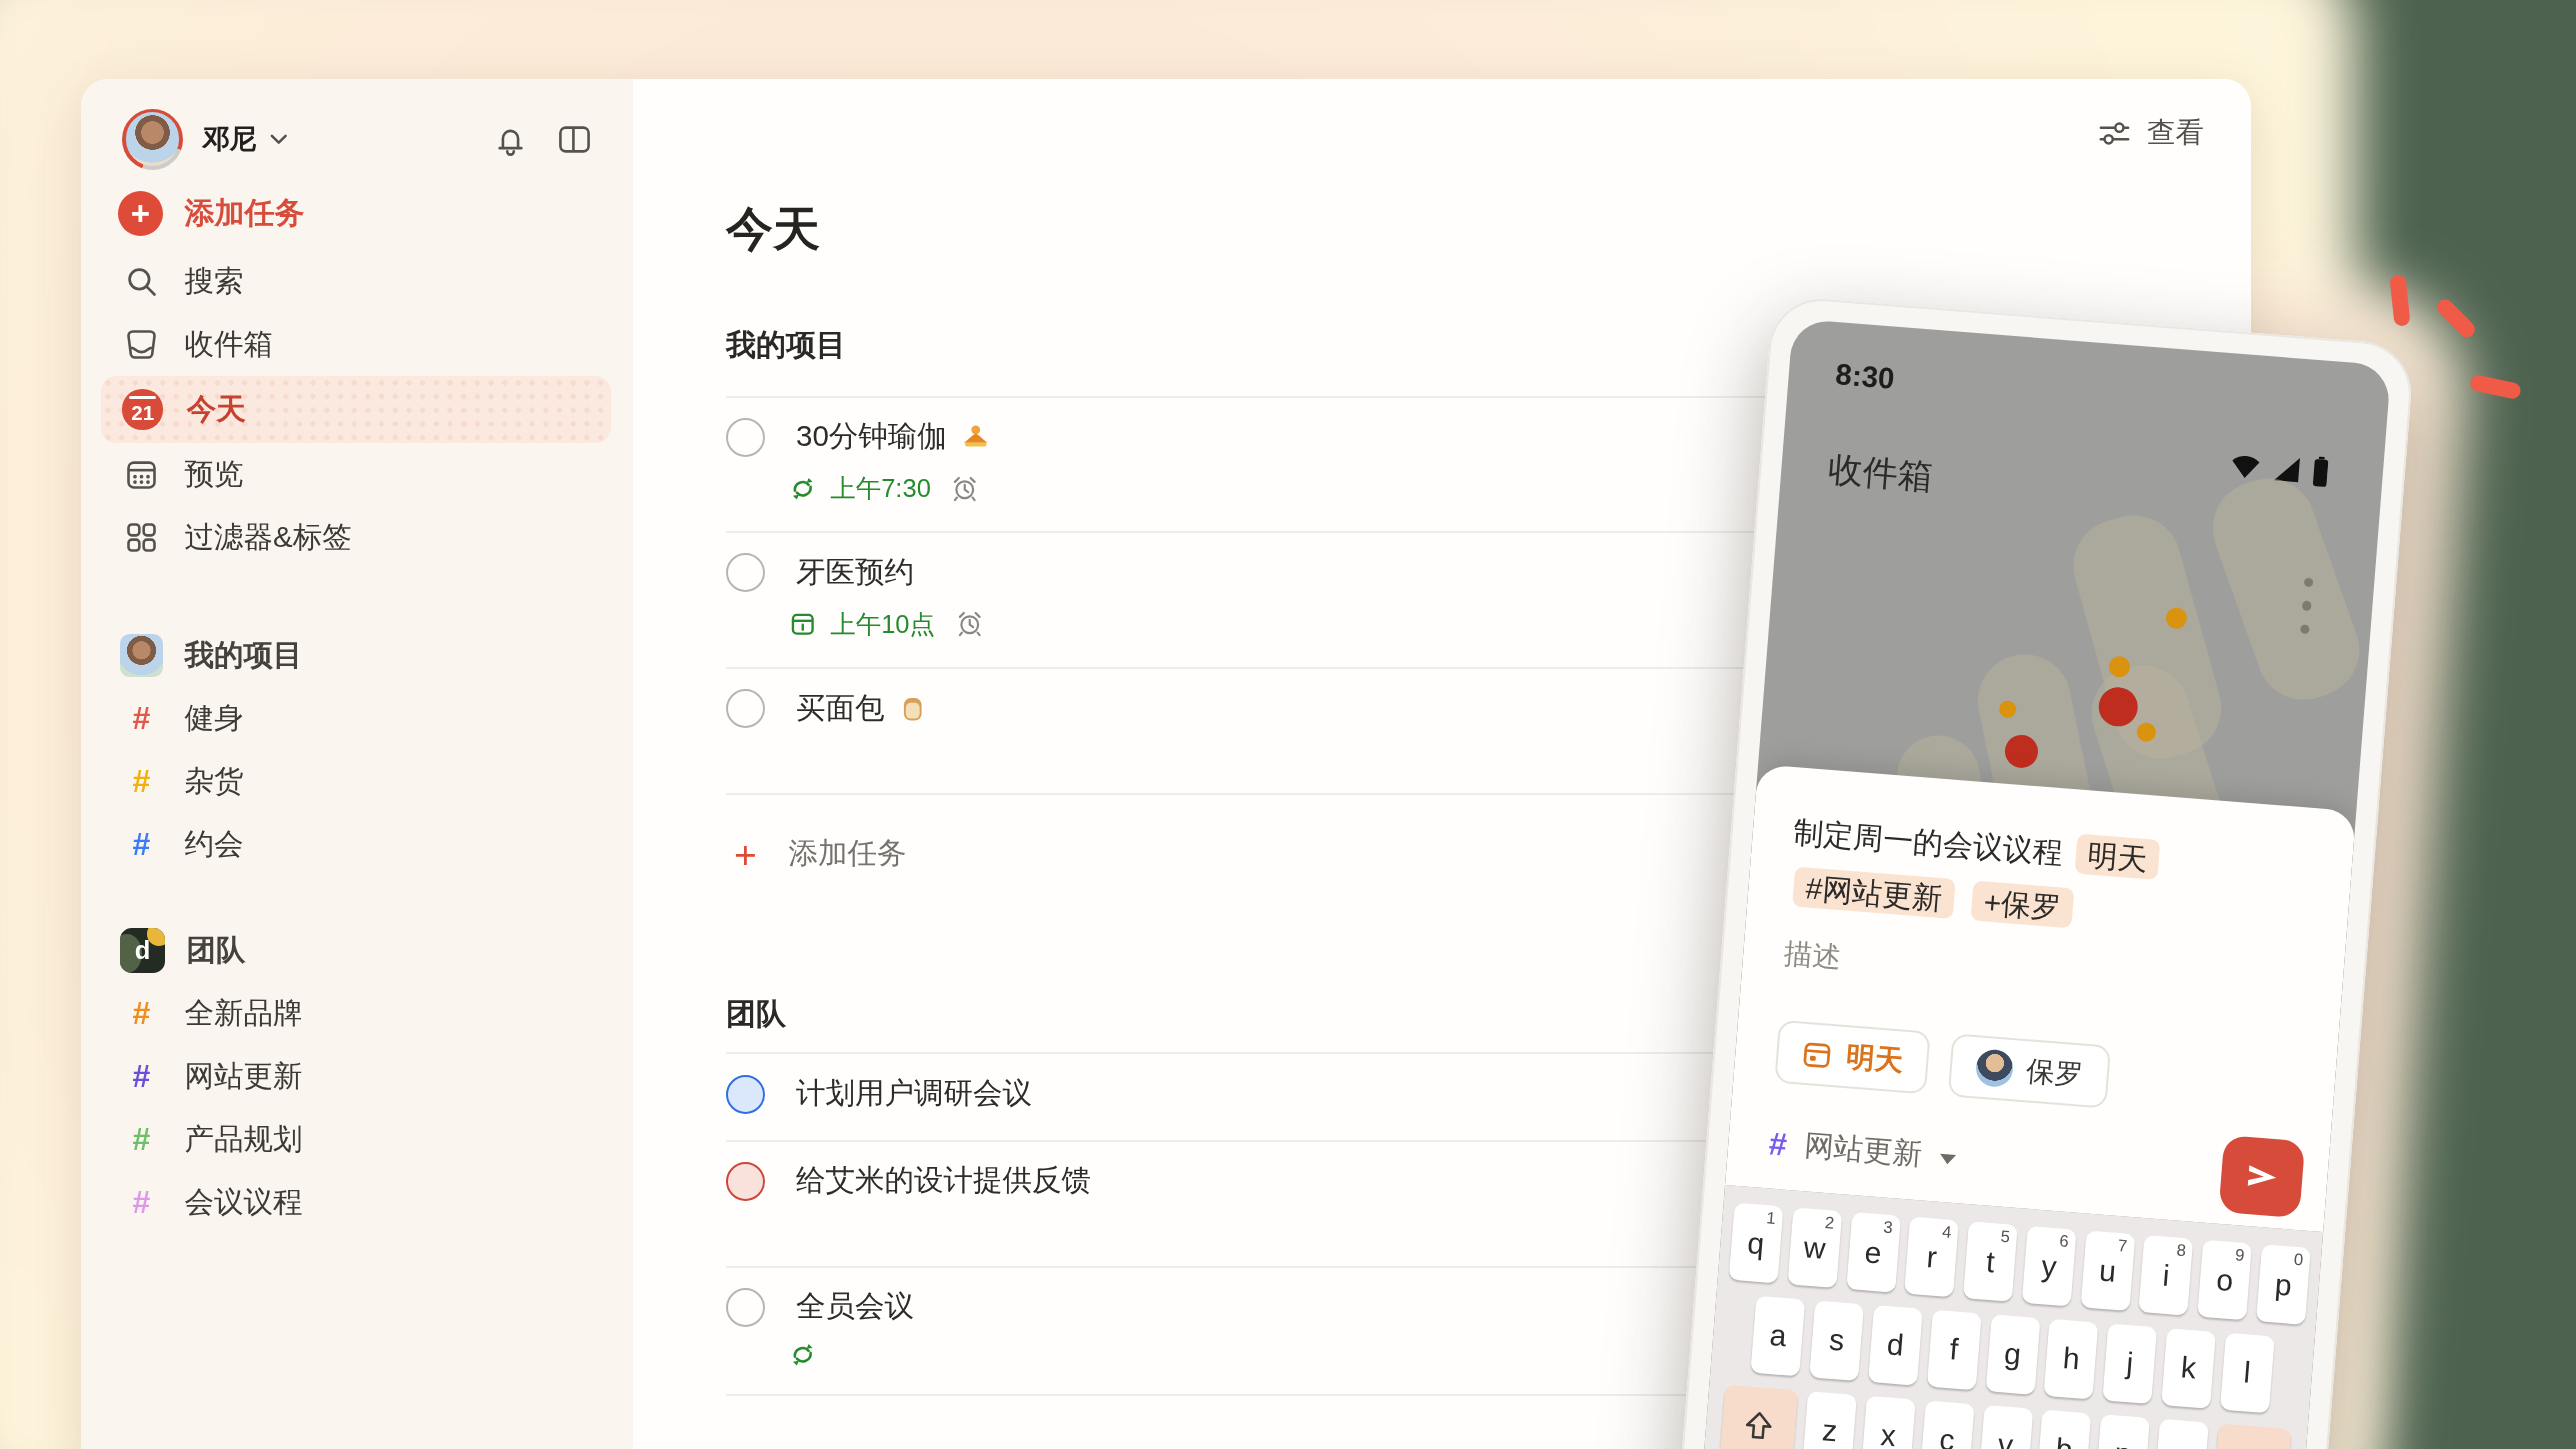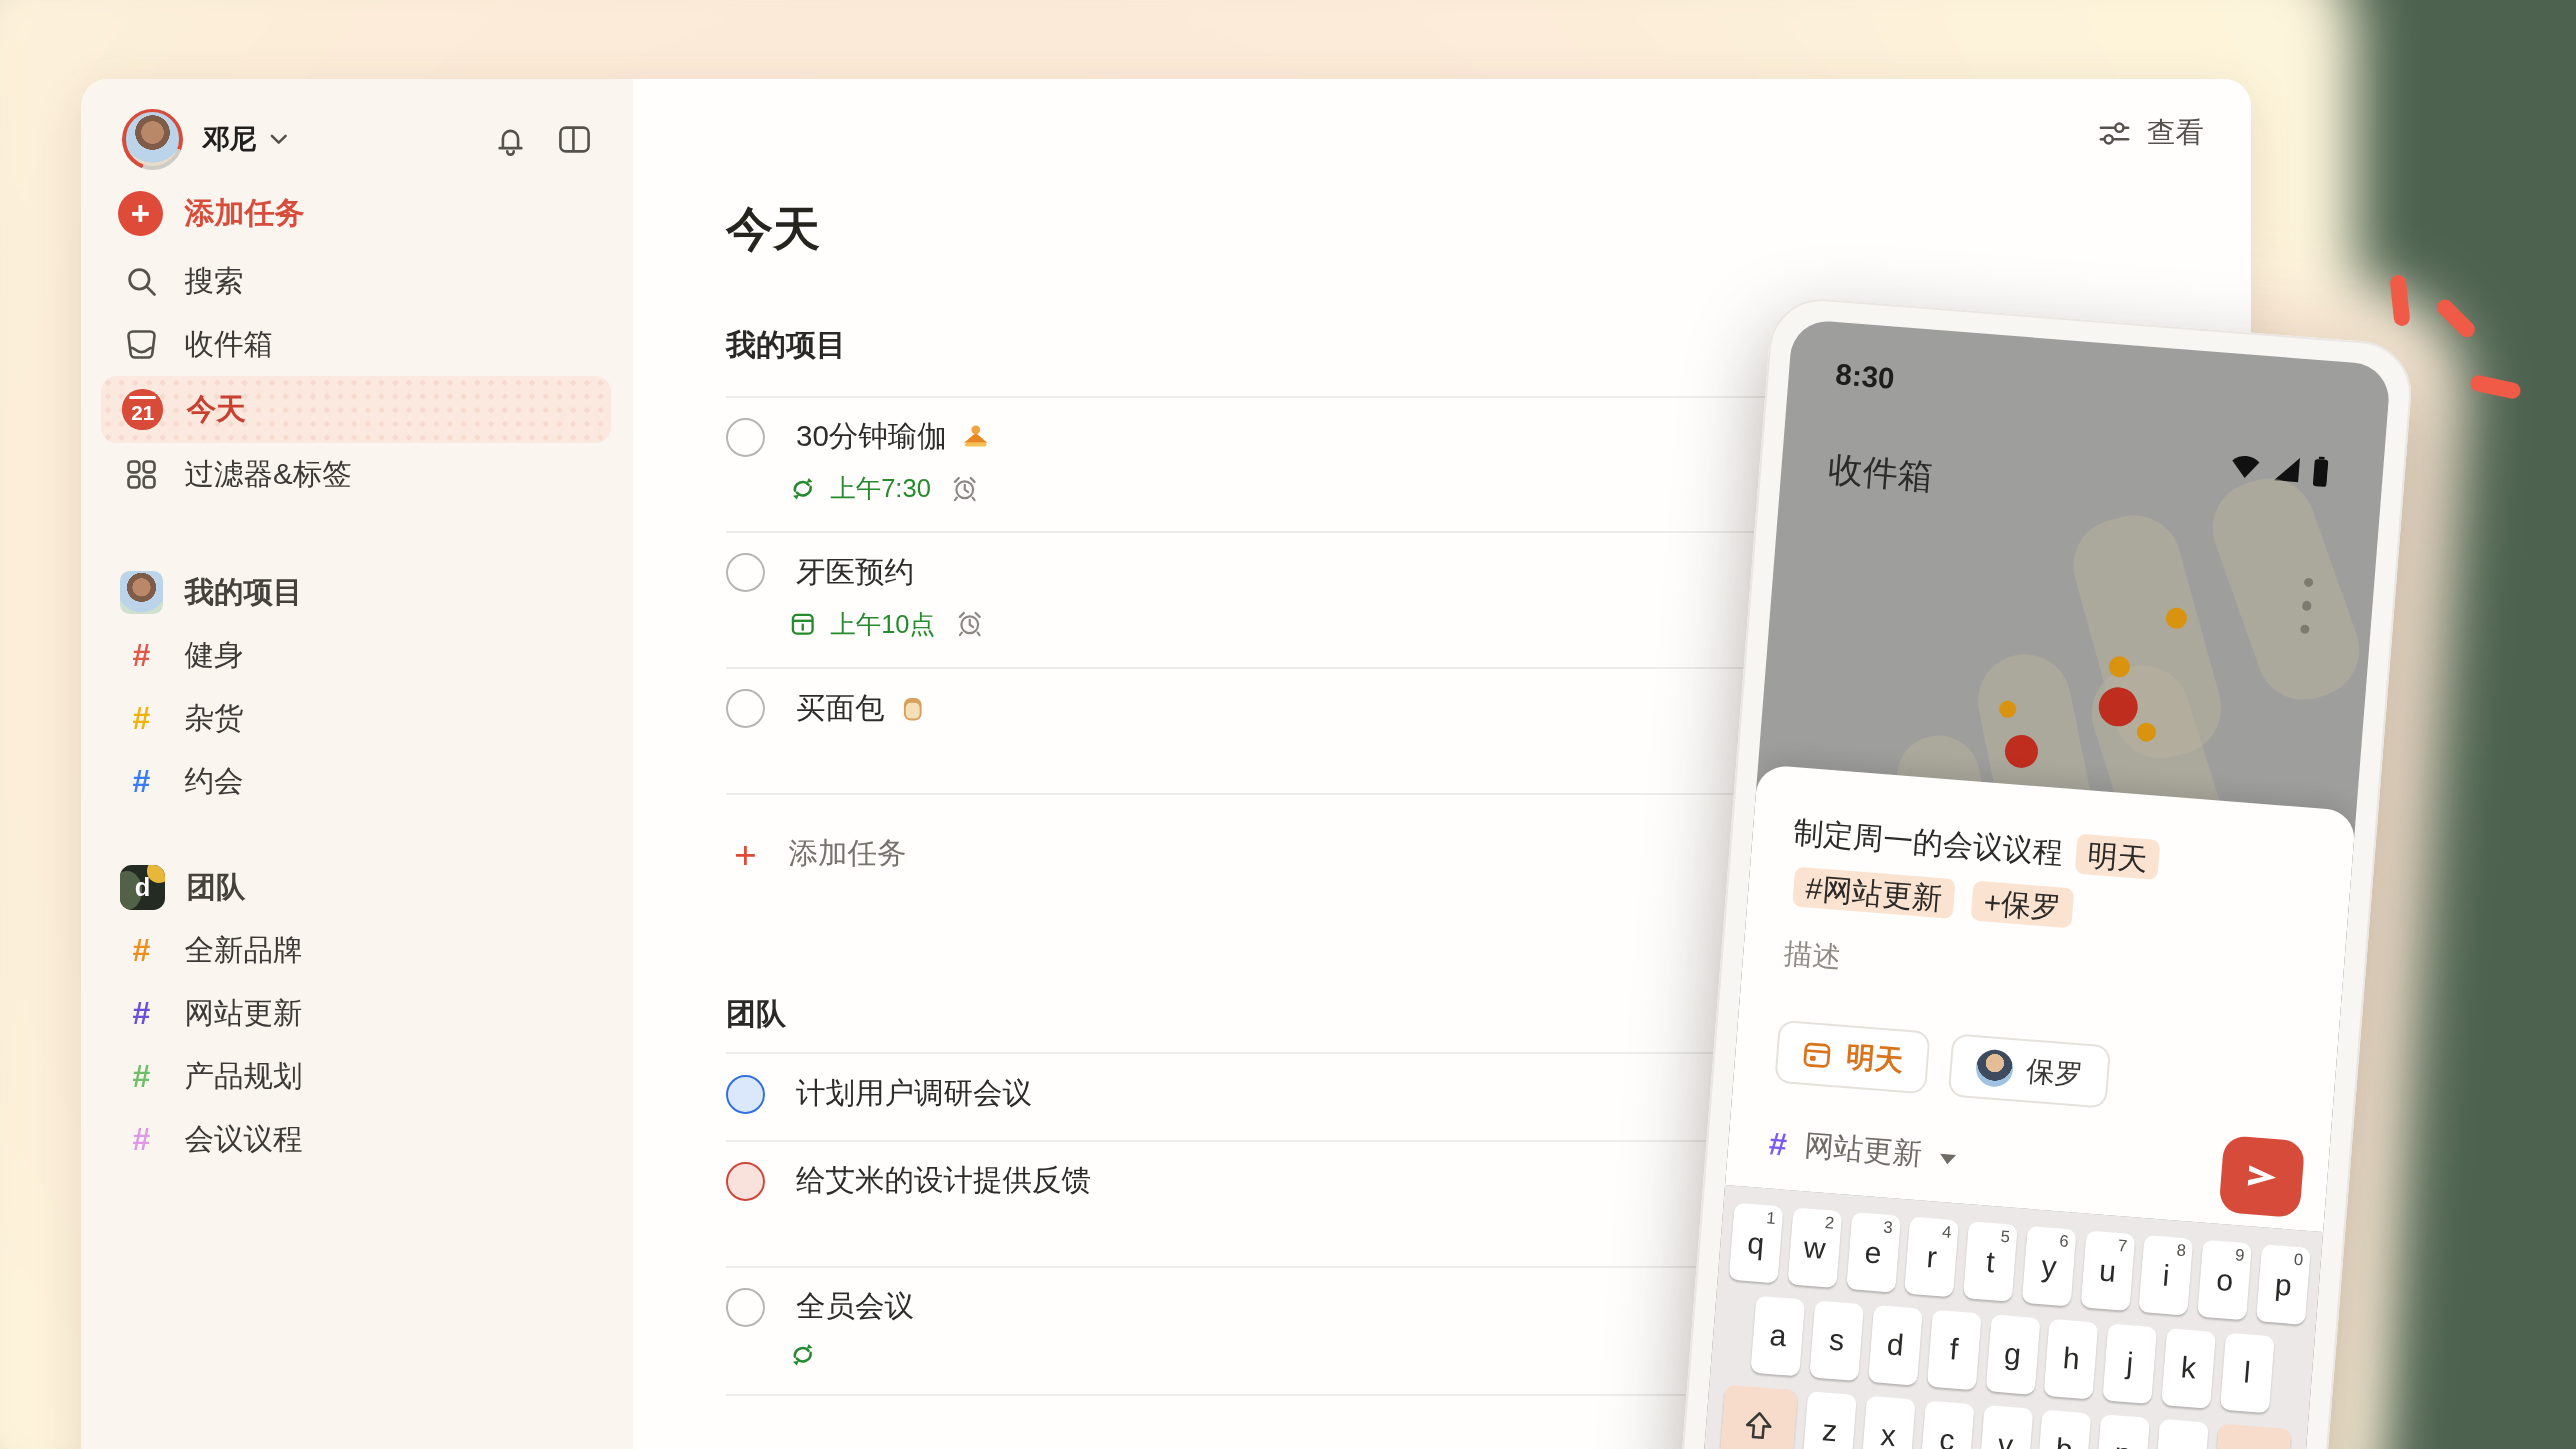--- a/index.html
+++ b/index.html
@@ -175,20 +175,37 @@
         <span>收件箱</span>
       </div>
 
       <div class="srow selected">
         <span class="today-badge">
             <span>21</span>
           </span>
         <span>今天</span>
       </div>
 
+      <div class="srow">
+        <span class="ic">
+          <svg width="39" height="39" viewBox="0 0 36 36">
+              <rect x="6" y="7" width="24" height="23" rx="5" fill="none" stroke="#55524e" stroke-width="2.4"></rect>
+              <line x1="6" y1="14" x2="30" y2="14" stroke="#55524e" stroke-width="2.4"></line>
+              <g fill="#55524e">
+                <circle cx="12" cy="20" r="1.7"></circle>
+                <circle cx="18" cy="20" r="1.7"></circle>
+                <circle cx="24" cy="20" r="1.7"></circle>
+                <circle cx="12" cy="25" r="1.7"></circle>
+                <circle cx="18" cy="25" r="1.7"></circle>
+                <circle cx="24" cy="25" r="1.7"></circle>
+              </g>
+            </svg>
+        </span>
+        <span>预览</span>
+      </div>
 
       <div class="srow">
         <span class="ic">
           <svg width="39" height="39" viewBox="0 0 36 36">
               <g fill="none" stroke="#55524e" stroke-width="2.4">
                 <rect x="6" y="6" width="10" height="10" rx="3"></rect>
                 <rect x="20" y="6" width="10" height="10" rx="3"></rect>
                 <rect x="6" y="20" width="10" height="10" rx="3"></rect>
                 <rect x="20" y="20" width="10" height="10" rx="3"></rect>
               </g>

